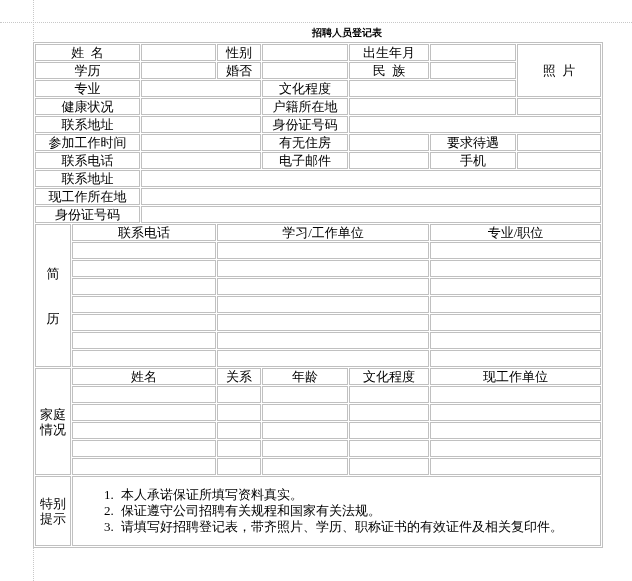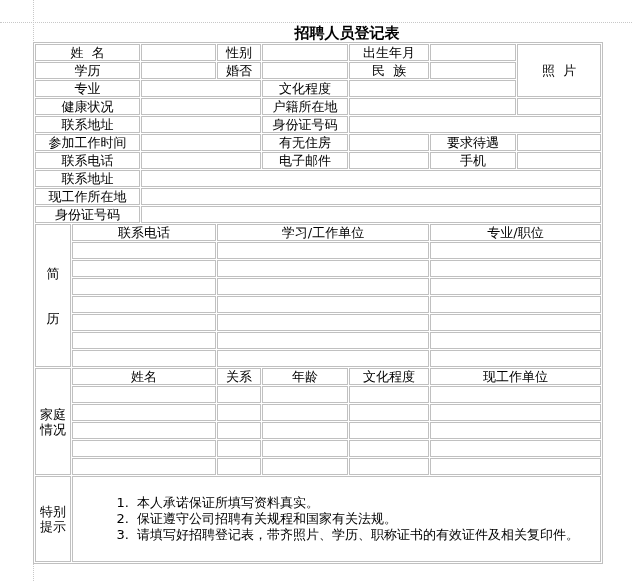--- a/index.html
+++ b/index.html
@@ -2,33 +2,33 @@
 <html><head>
 <meta charset="utf-8">
 <style>
   html, body { margin:0; padding:0; background:#ffffff; }
   body { width:632px; height:581px; position:relative; overflow:hidden;
          font-family: "DejaVu Sans", "Liberation Sans", sans-serif; color:#000; }
   .guide-h { position:absolute; left:0; right:0; top:22px; border-top:1px dotted #c8c8c8; }
   .guide-v { position:absolute; top:0; bottom:0; left:33px; border-left:1px dotted #c8c8c8; }
   .title { position:absolute; top:23px; left:0; width:632px; text-align:center;
            font-family: "DejaVu Serif", "Liberation Serif", serif; font-weight:bold;
-           font-size:15px; line-height:20px; }
+           font-size:10px; line-height:20px; }
   .title span { display:inline-block; margin-left:62px; }
   table.form { position:absolute; left:33px; top:42px; width:472px;
                border-collapse:separate; border-spacing:1px;
-               border:1px solid #c0c0c0; table-layout:fixed; }
+               border:1px solid #c0c0c0; table-layout:fixed;font-family:Liberation Serif, serif; }
   table.form td { border:1px solid #c0c0c0; padding:0; font-size:13px;
                   line-height:15px; height:15px; text-align:center;
                   white-space:nowrap; overflow:hidden; }
   td.side { vertical-align:middle; line-height:17px; }
   td.photo { vertical-align:middle; }
   td.tips { text-align:left !important; white-space:normal !important;
             padding:2px 4px 2px 20px !important; line-height:16px !important; }
-  ol.tips-list { margin:16px; padding-left:24px; }
+  ol.tips-list { margin:0; padding-left:24px; }
   ol.tips-list li { padding-left:4px; }
 </style>
 </head>
 <body>
 
 <div class="guide-h"></div>
 <div class="guide-v"></div>
 
 <div class="title"><span>招聘人员登记表</span></div>
 

